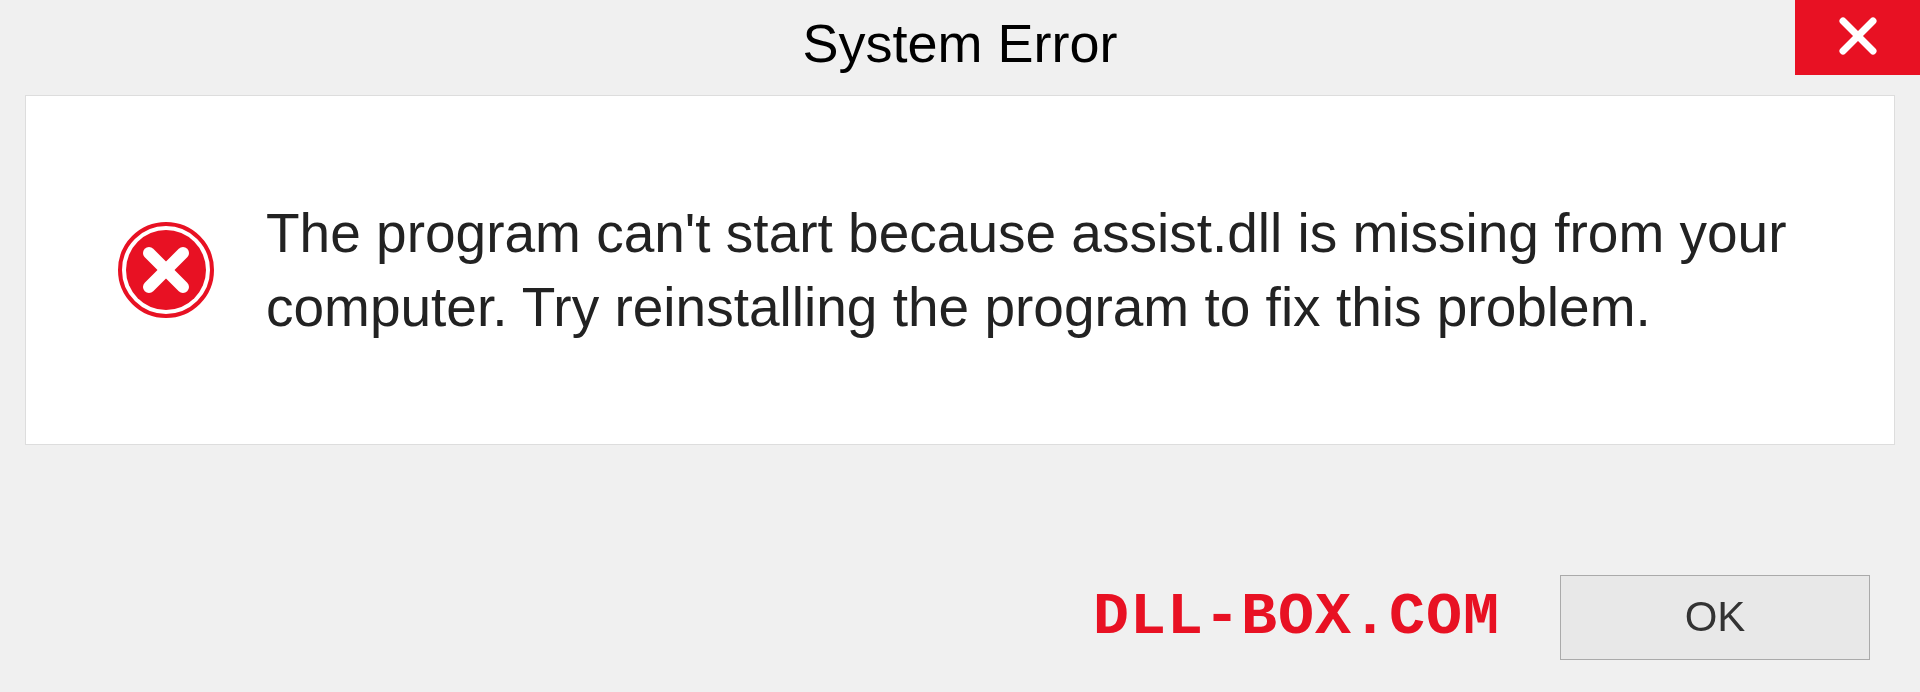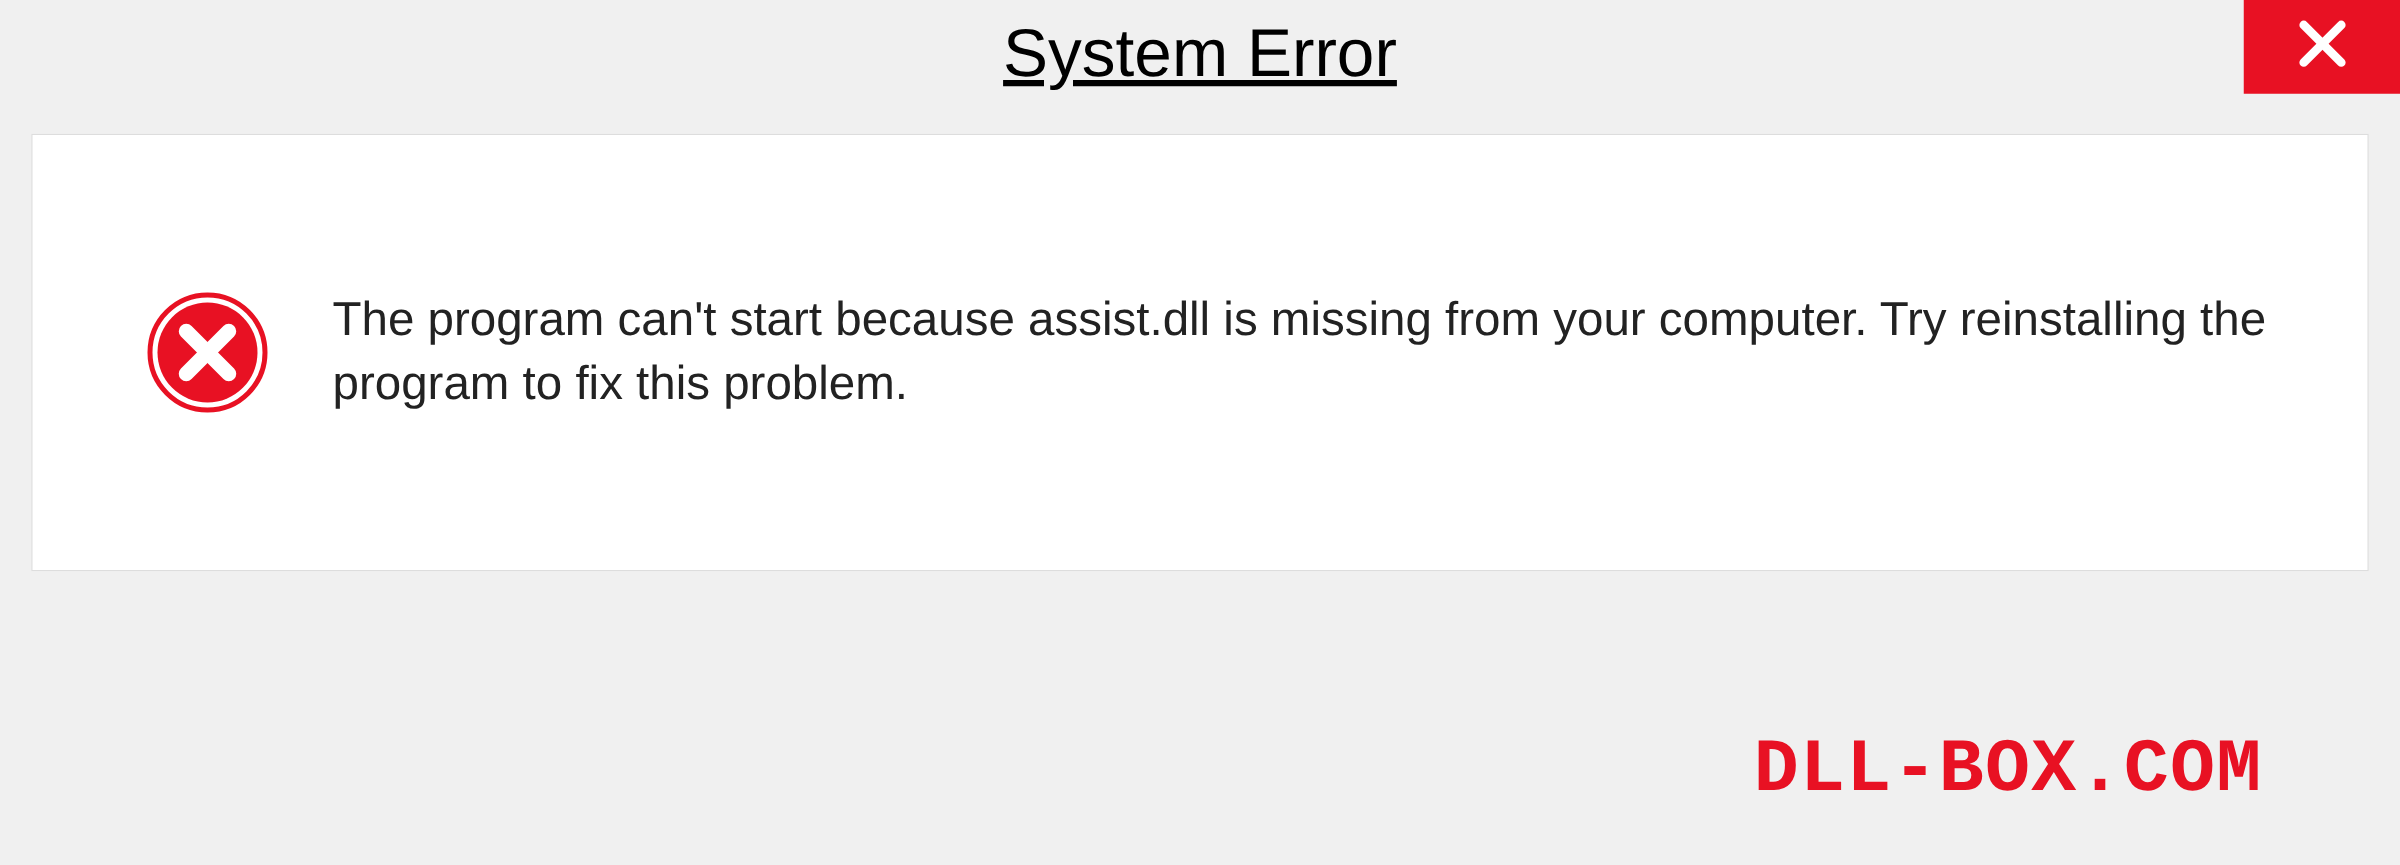--- a/index.html
+++ b/index.html
@@ -10,26 +10,25 @@
     body {
       width: 1920px;
       height: 692px;
       background: #f0f0f0;
       font-family: Arial, Helvetica, sans-serif;
       position: relative;
       overflow: hidden;
     }
     .title-bar {
       position: relative;
-      height: 107px;
+      height: 95px;
       display: flex;
       align-items: flex-start;
       justify-content: center;
       padding-top: 12px;
-      text-decoration: underline;
     }
     .title-text {
       font-size: 54px;
       color: #000;
       font-weight: 400;
     }
     .close-button {
       position: absolute;
       top: 0;
       right: 0;
@@ -54,21 +53,21 @@
       align-items: center;
       padding: 0 30px 0 90px;
     }
     .error-icon {
       flex-shrink: 0;
       width: 100px;
       height: 100px;
       margin-right: 50px;
     }
     .error-message {
-      font-size: 38px;
+      font-size: 55px;
       line-height: 1.35;
       color: #222;
     }
     .footer {
       position: absolute;
       bottom: 0;
       left: 0;
       right: 0;
       height: 150px;
       display: flex;
@@ -119,13 +118,16 @@
       <circle cx="50" cy="50" r="40" fill="#e81123"></circle>
       <line x1="33" y1="33" x2="67" y2="67" stroke="#fff" stroke-width="12" stroke-linecap="round"></line>
       <line x1="67" y1="33" x2="33" y2="67" stroke="#fff" stroke-width="12" stroke-linecap="round"></line>
     </svg>
   </div>
   <div class="error-message">The program can't start because assist.dll is missing from your computer. Try reinstalling the program to fix this problem.</div>
 </div>
 
 <div class="footer">
   <div class="watermark">DLL-BOX.COM</div>
+  <div class="ok-button">
+    <span>OK</span>
+  </div>
 </div>
 
 </body></html>

